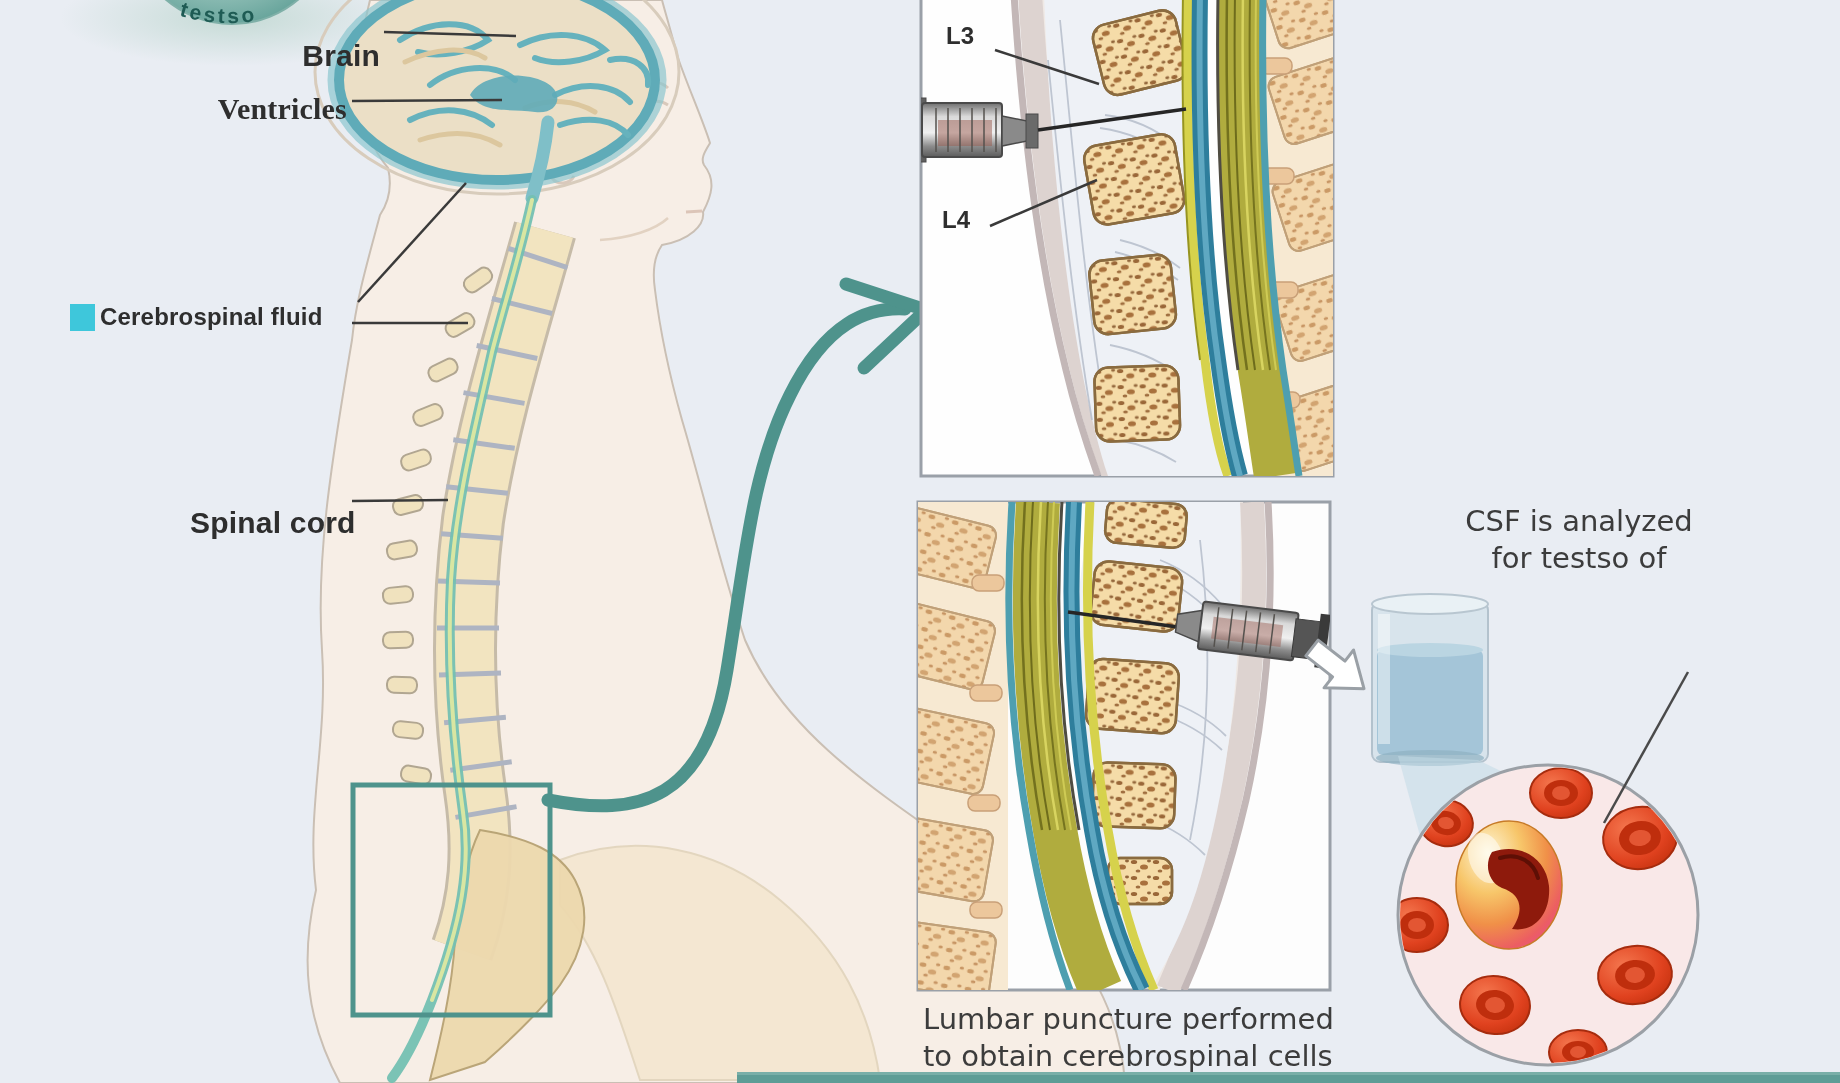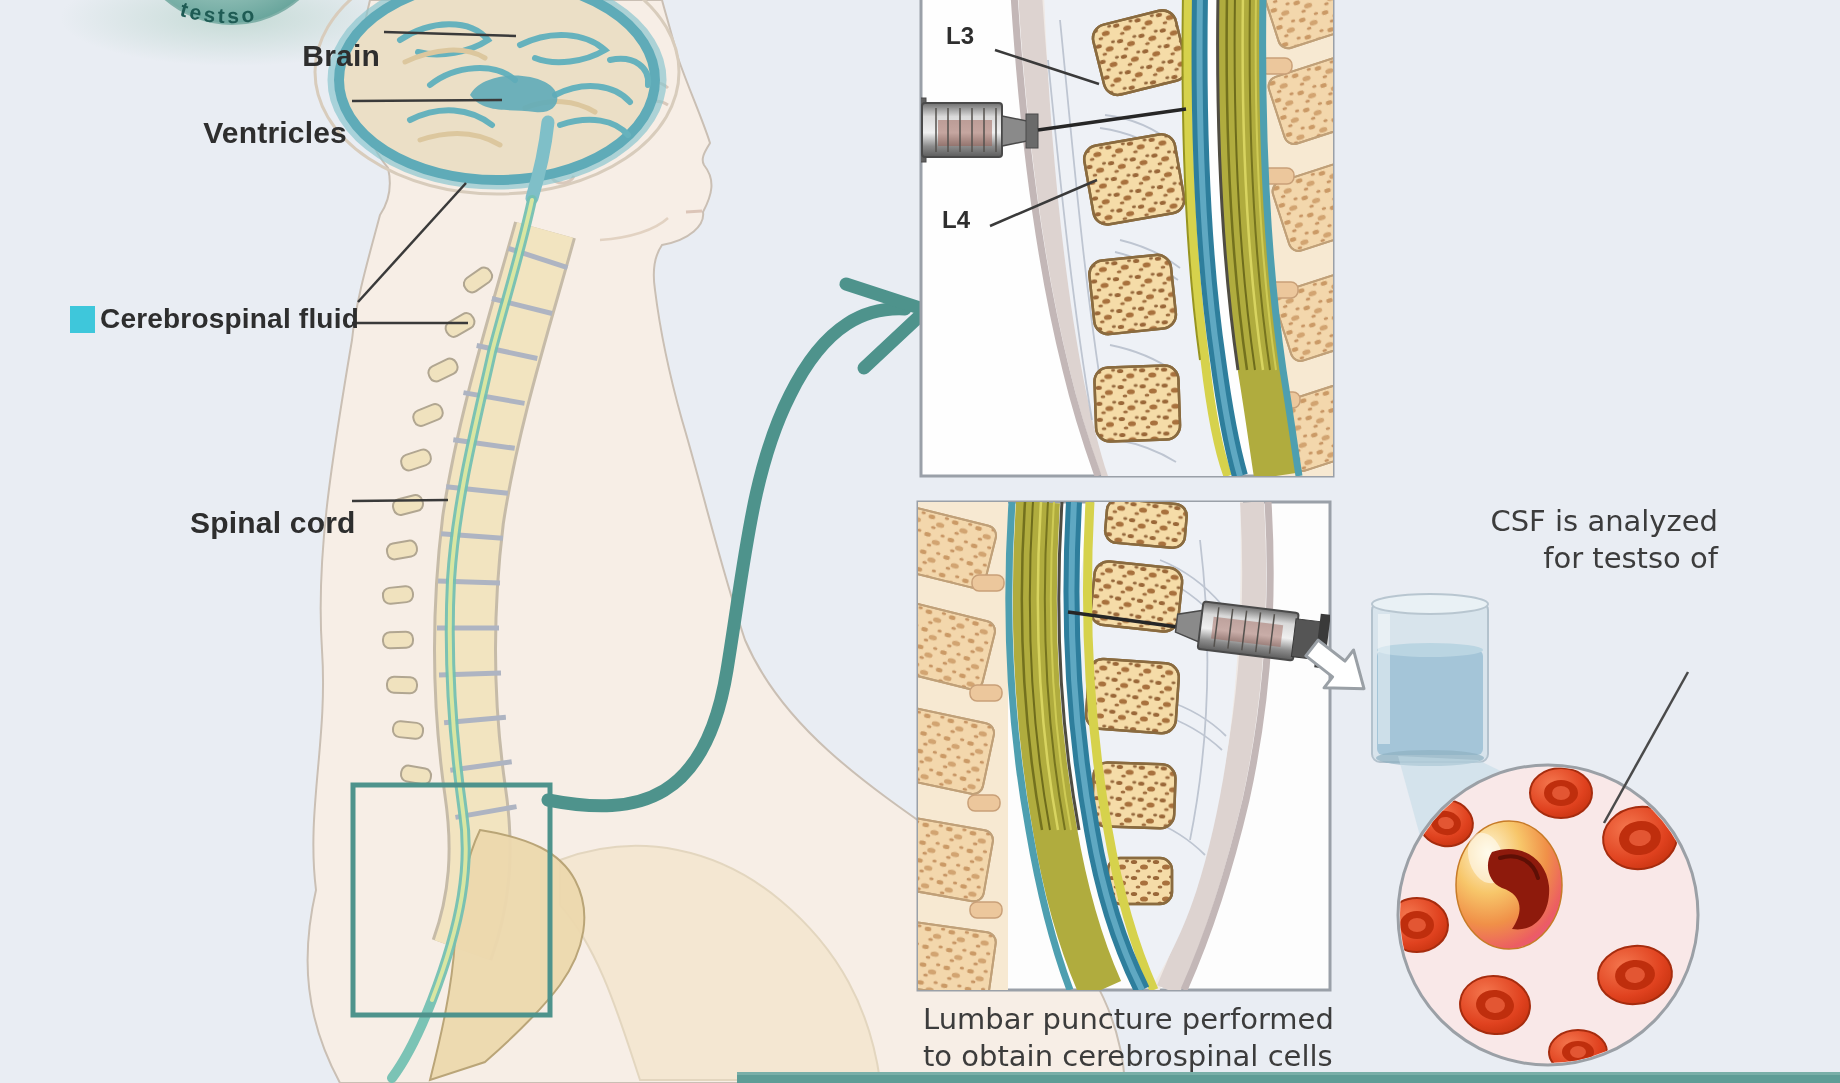--- a/index.html
+++ b/index.html
@@ -17,21 +17,21 @@
   .csf-row { display:flex; align-items:center; gap:5px; }
   .swatch {
     width:25px; height:27px; background:#3EC7DB; display:inline-block;
     flex:0 0 auto;
   }
   .big { font-size:24px; }
   .cap {
     position:absolute; font-family:"DejaVu Sans", sans-serif;
     font-weight:500; color:#3C3C3C; font-size:29px; line-height:37px;
   }
-  .cap.right { text-align:right; }
+  .cap.right { text-align:center; }
   .cap span { display:block; }
 </style>
 </head>
 <body>
 
 <div class="stage">
 
 <svg class="artwork" viewBox="0 0 1840 1083" xmlns="http://www.w3.org/2000/svg">
   <defs>
     <radialGradient id="gradLogo" cx="45%" cy="40%" r="65%">
@@ -469,23 +469,23 @@
     </g>
     <line x1="1688" y1="672" x2="1604" y2="823" stroke="#4A4A4A" stroke-width="2.5"></line>
   </g>
 
   <rect x="737" y="1072" width="1103" height="11" fill="#5E9D96"></rect>
   <rect x="737" y="1072" width="1103" height="3" fill="#79AFA8"></rect>
 </svg>
 
 <div class="lbl right" style="left:250px; top:15px; width:130px;">Brain</div>
 
-<div class="lbl right" style="left:180px; top:92px; width:167px;">Ventricles</div>
-
-<div class="lbl csf-row" style="left:70px; top:303px; font-size:28px;">
+<div class="lbl right" style="left:180px; top:68px; width:167px;font-family:Liberation Serif, serif;">Ventricles</div>
+
+<div class="lbl csf-row" style="left:70px; top:303px; font-size:24px;">
   <span class="swatch"></span>
   <span>Cerebrospinal fluid</span>
 </div>
 
 <div class="lbl right" style="left:190px; top:482px; width:157px;">Spinal cord</div>
 
 <div class="lbl big" style="left:946px; top:22px;">L3</div>
 
 <div class="lbl big" style="left:942px; top:206px;">L4</div>
 

